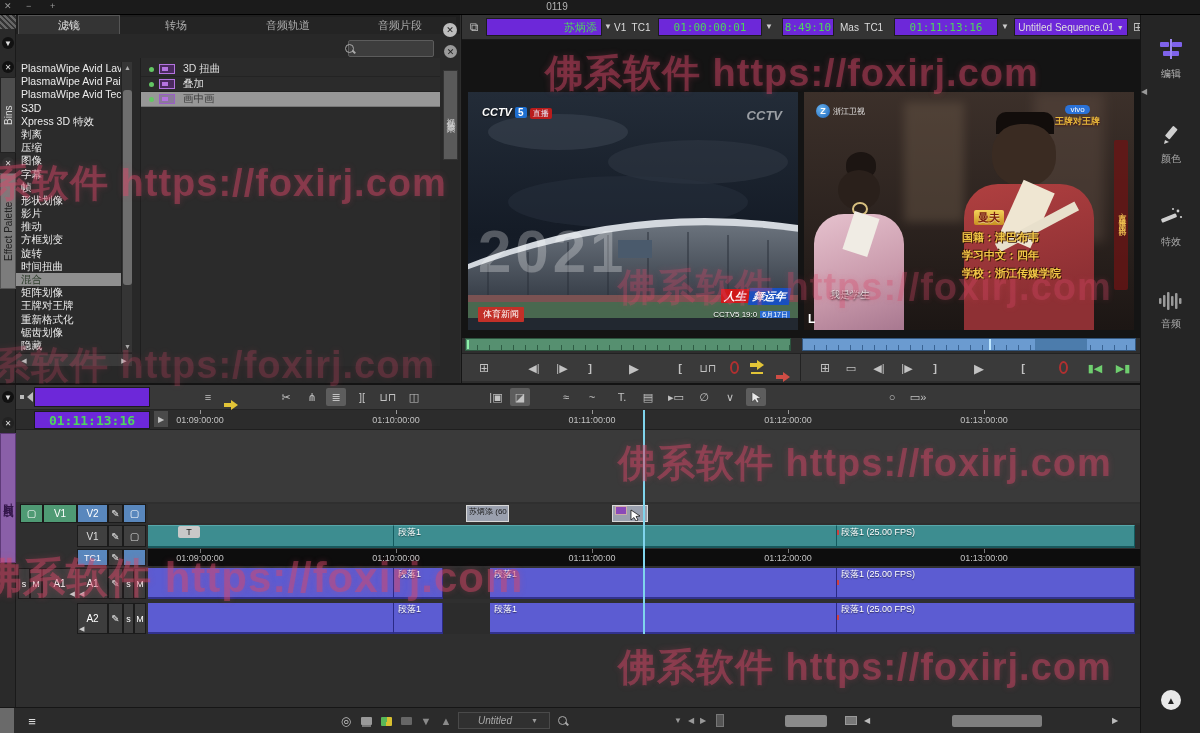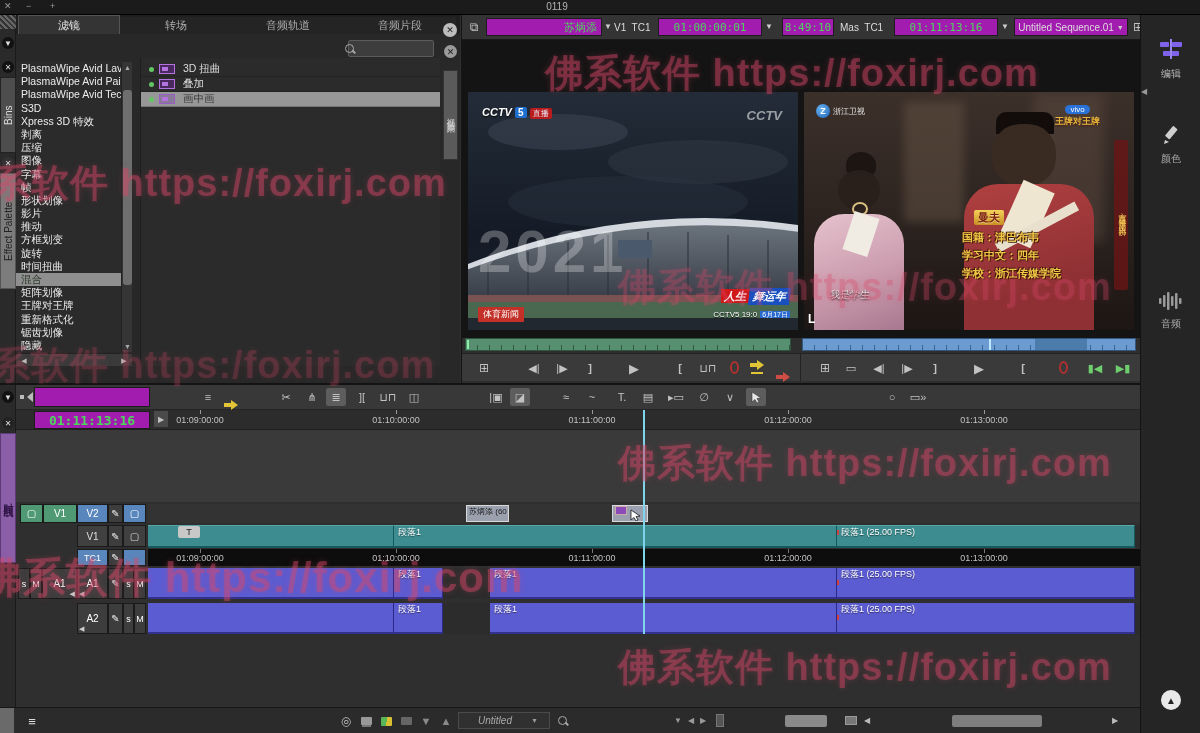--- a/index.html
+++ b/index.html
@@ -4,21 +4,21 @@
 <style>
 *{margin:0;padding:0;box-sizing:border-box}
 html,body{background:#444}
 #screen{position:relative;width:1200px;height:733px;background:#2e2e2e;overflow:hidden;
   font-family:"Liberation Sans","DejaVu Sans",sans-serif;font-size:11px;color:#c8c8c8}
 .p{position:absolute}
 .flex{display:flex;align-items:center;justify-content:center}
 .vtext{writing-mode:vertical-rl;text-orientation:mixed;display:flex;align-items:center;justify-content:center}
 .vup{transform:rotate(180deg)}
 .vcn{text-orientation:upright;letter-spacing:2px}
-.tcbox{background:#a21caf;color:#4ed65c;font-family:"DejaVu Sans Mono","Liberation Mono",monospace;
+.tcbox{background:#6d28d9;color:#4ed65c;font-family:"DejaVu Sans Mono","Liberation Mono",monospace;
   font-size:11px;display:flex;align-items:center;justify-content:center;border:1px solid #1c1c1c}
 .btn{display:inline-flex;align-items:center;justify-content:center;width:20px;height:18px;color:#c2c2c2;
   font-size:11px;cursor:default}
 .btn.hl{background:#5d5d5d;border-radius:2px}
 .circle-x{border-radius:50%;background:#bdbdbd;color:#222;font-size:9px;font-weight:bold;
   display:flex;align-items:center;justify-content:center}
 .circle-dark{border-radius:50%;background:#111;color:#ddd;font-size:8px;display:flex;align-items:center;justify-content:center}
 .cell{position:absolute;display:flex;align-items:center;justify-content:center;font-size:10px;color:#fff;
   border:1px solid #1b1b1b;background:#3d3d3d}
 .cell.blue{background:#5987bd}
@@ -324,20 +324,29 @@
       <div style="color:#b8b8b8;font-size:10px;margin-top:8px">编辑</div>
     </div>
     <span class="p" style="left:0px;top:72px;color:#999;font-size:8px">◀</span>
     <div class="p" style="left:0;top:105px;width:60px;height:70px;text-align:center">
       <svg width="22" height="22" viewBox="0 0 22 22" style="margin:4px auto 0">
         <rect x="8" y="2" width="6" height="13" rx="1" fill="#cfcfcf" transform="rotate(40 11 9)"></rect>
         <path d="M 5 16 L 9 18 L 4 20 Z" fill="#cfcfcf"></path>
       </svg>
       <div style="color:#a8a8a8;font-size:10px;margin-top:6px">颜色</div>
     </div>
+    <div class="p" style="left:0;top:188px;width:60px;height:70px;text-align:center">
+      <svg width="24" height="22" viewBox="0 0 24 22" style="margin:4px auto 0">
+        <rect x="2" y="9" width="16" height="4" rx="1" fill="#cfcfcf" transform="rotate(-22 10 11)"></rect>
+        <circle cx="19" cy="4" r="1.4" fill="#cfcfcf"></circle>
+          <circle cx="22" cy="10" r="1.1" fill="#cfcfcf"></circle>
+          <circle cx="14" cy="2" r="1" fill="#cfcfcf"></circle>
+      </svg>
+      <div style="color:#a8a8a8;font-size:10px;margin-top:6px">特效</div>
+    </div>
     <div class="p" style="left:0;top:272px;width:60px;height:70px;text-align:center">
       <svg width="26" height="20" viewBox="0 0 26 20" style="margin:4px auto 0">
         <g fill="#9a9a9a">
           <rect x="1" y="7" width="2.5" height="6" rx="1"></rect>
             <rect x="5" y="4" width="2.5" height="12" rx="1"></rect>
           <rect x="9" y="1" width="2.5" height="18" rx="1"></rect>
             <rect x="13" y="5" width="2.5" height="10" rx="1"></rect>
           <rect x="17" y="2" width="2.5" height="16" rx="1"></rect>
             <rect x="21" y="7" width="2.5" height="6" rx="1"></rect>
         </g>

